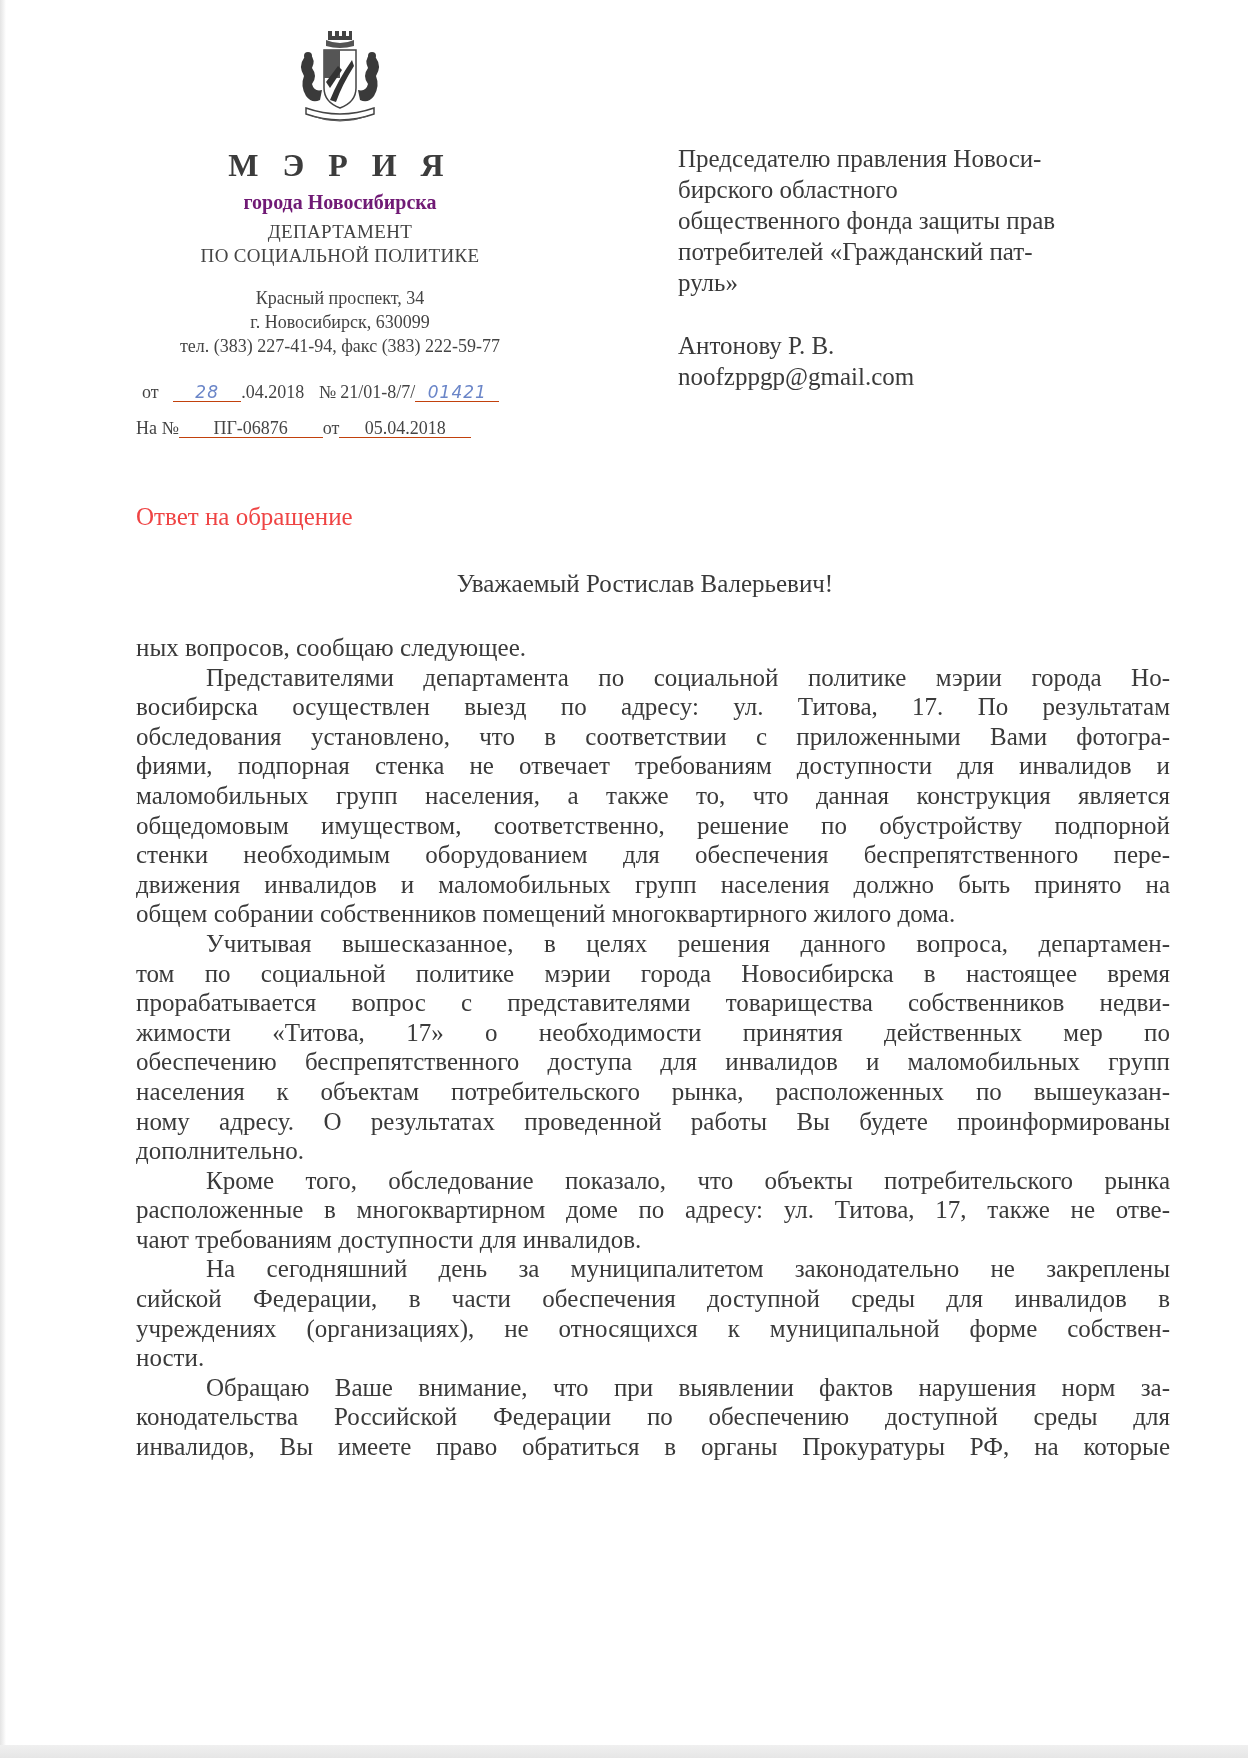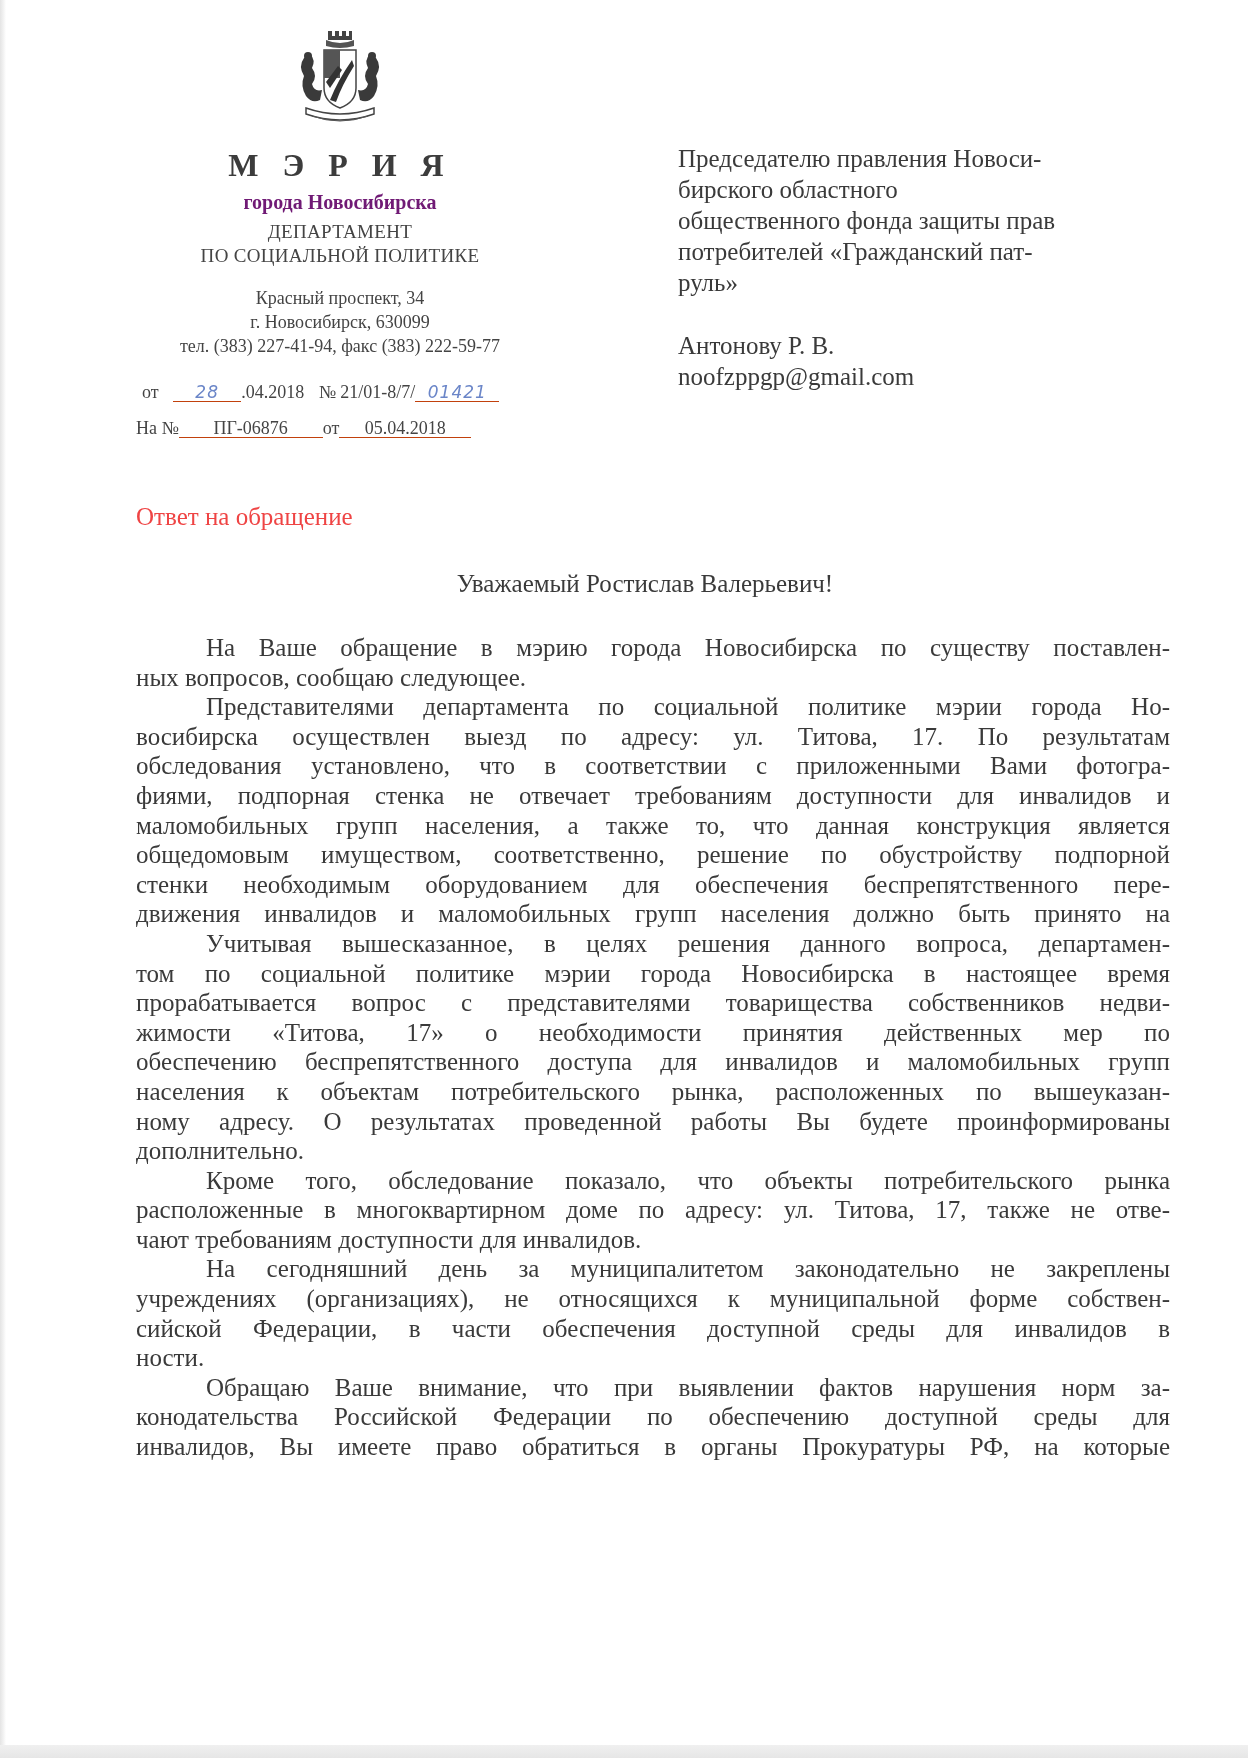--- a/index.html
+++ b/index.html
@@ -210,46 +210,46 @@
   <div class="gap"></div>
   <div>Антонову Р. В.</div>
   <div>noofzppgp@gmail.com</div>
 </div>
 
 <div class="subject">Ответ на обращение</div>
 <div class="salutation">Уважаемый Ростислав Валерьевич!</div>
 
 <div class="body-text">
 
-  <div class="line indent">На Ваше обращение в мэрию города Новосибирска по существу поставлен-</div>
   <div class="line last">ных вопросов, сообщаю следующее.</div>
 
   <div class="line indent">Представителями департамента по социальной политике мэрии города Но-</div>
   <div class="line">восибирска осуществлен выезд по адресу: ул. Титова, 17. По результатам</div>
   <div class="line">обследования установлено, что в соответствии с приложенными Вами фотогра-</div>
   <div class="line">фиями, подпорная стенка не отвечает требованиям доступности для инвалидов и</div>
   <div class="line">маломобильных групп населения, а также то, что данная конструкция является</div>
   <div class="line">общедомовым имуществом, соответственно, решение по обустройству подпорной</div>
   <div class="line">стенки необходимым оборудованием для обеспечения беспрепятственного пере-</div>
   <div class="line">движения инвалидов и маломобильных групп населения должно быть принято на</div>
+  <div class="line last">общем собрании собственников помещений многоквартирного жилого дома.</div>
 
   <div class="line indent">Учитывая вышесказанное, в целях решения данного вопроса, департамен-</div>
   <div class="line">том по социальной политике мэрии города Новосибирска в настоящее время</div>
   <div class="line">прорабатывается вопрос с представителями товарищества собственников недви-</div>
   <div class="line">жимости «Титова, 17» о необходимости принятия действенных мер по</div>
   <div class="line">обеспечению беспрепятственного доступа для инвалидов и маломобильных групп</div>
   <div class="line">населения к объектам потребительского рынка, расположенных по вышеуказан-</div>
   <div class="line">ному адресу. О результатах проведенной работы Вы будете проинформированы</div>
   <div class="line last">дополнительно.</div>
 
   <div class="line indent">Кроме того, обследование показало, что объекты потребительского рынка</div>
   <div class="line">расположенные в многоквартирном доме по адресу: ул. Титова, 17, также не отве-</div>
   <div class="line last">чают требованиям доступности для инвалидов.</div>
 
   <div class="line indent">На сегодняшний день за муниципалитетом законодательно не закреплены</div>
+  <div class="line">сийской Федерации, в части обеспечения доступной среды для инвалидов в</div>
   <div class="line">учреждениях (организациях), не относящихся к муниципальной форме собствен-</div>
-  <div class="line">сийской Федерации, в части обеспечения доступной среды для инвалидов в</div>
   <div class="line last">ности.</div>
 
   <div class="line indent">Обращаю Ваше внимание, что при выявлении фактов нарушения норм за-</div>
   <div class="line">конодательства Российской Федерации по обеспечению доступной среды для</div>
   <div class="line">инвалидов, Вы имеете право обратиться в органы Прокуратуры РФ, на которые</div>
 </div>
 
 </body></html>

